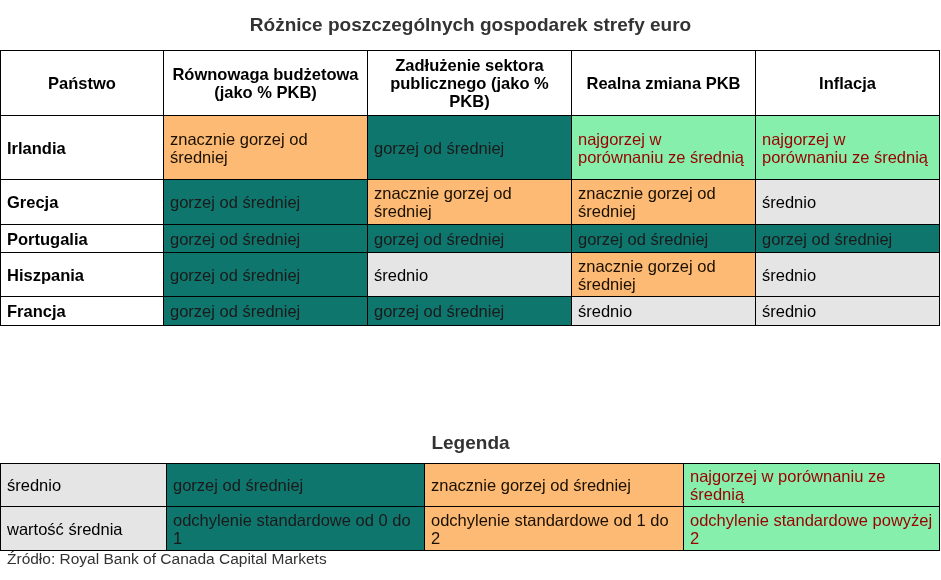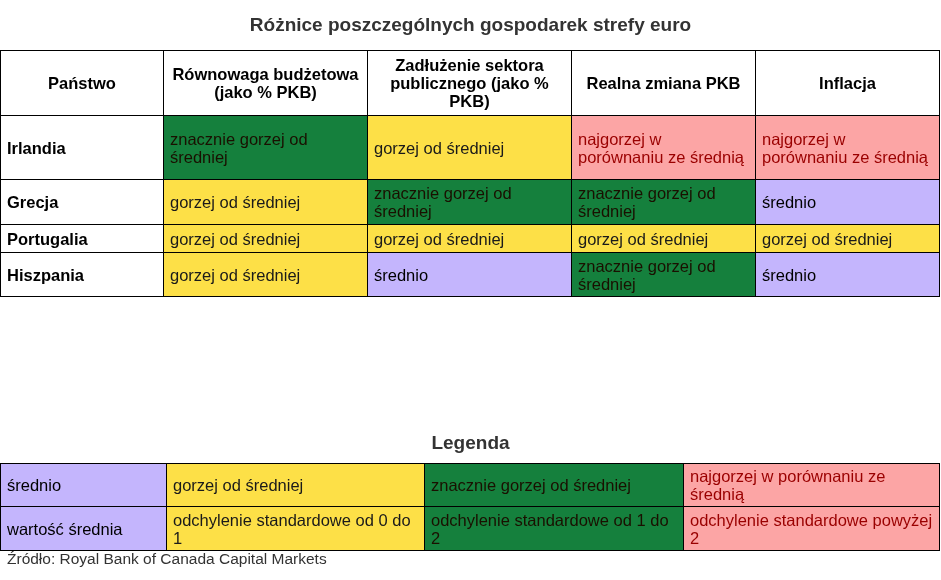--- a/index.html
+++ b/index.html
@@ -2,24 +2,24 @@
 <html><head>
   <meta charset="utf-8">
   <style>
     html, body { margin: 0; padding: 0; background: #ffffff; }
     body { width: 941px; height: 580px; position: relative; overflow: hidden; font-family: "Liberation Sans", sans-serif; color: #000; }
     .title { position: absolute; left: 0; top: 14px; width: 941px; text-align: center; font-weight: bold; font-size: 19px; color: #333333; }
     table.main { position: absolute; left: 0; top: 50px; border-collapse: collapse; table-layout: fixed; }
     table.main td, table.main th { border: 1.5px solid #000; padding: 0 6px; font-size: 16.5px; line-height: 18px; vertical-align: middle; overflow: hidden; }
     table.main th { font-weight: bold; text-align: center; background: #fff; }
     table.main td.country { font-weight: bold; text-align: left; }
-    .lvl-avg { background: #c4b5fd; color: #000; }
-    .lvl-worse { background: #fde047; color: #1a1a1a; margin-left: 13px; }
-    .lvl-much { background: #15803d; color: #1a1000; }
-    .lvl-worst { background: #fca5a5; color: #9a0000; }
+    .lvl-avg { background: #e5e5e5; color: #000; }
+    .lvl-worse { background: #0f766e; color: #1a1a1a; margin-left: 13px; }
+    .lvl-much { background: #fdba74; color: #1a1000; }
+    .lvl-worst { background: #86efac; color: #9a0000; }
     .legend-title { position: absolute; left: 0; top: 432px; width: 941px; text-align: center; font-weight: bold; font-size: 19px; color: #333; }
     table.legend { position: absolute; left: 0; top: 463px; border-collapse: collapse; table-layout: fixed; }
     table.legend td { border: 1.5px solid #000; padding: 0 6px; font-size: 16.5px; line-height: 18px; vertical-align: middle; text-align: left; }
     .source { position: absolute; left: 7px; top: 550px; font-size: 15.5px; color: #333; }
   </style>
 </head>
 <body>
 
 <div class="title">Różnice poszczególnych gospodarek strefy euro</div>
 
@@ -60,20 +60,27 @@
     <td class="lvl-worse">gorzej od średniej</td>
     <td class="lvl-worse">gorzej od średniej</td>
   </tr>
   <tr style="height:44px">
     <td class="country">Hiszpania</td>
     <td class="lvl-worse">gorzej od średniej</td>
     <td class="lvl-avg">średnio</td>
     <td class="lvl-much">znacznie gorzej od średniej</td>
     <td class="lvl-avg">średnio</td>
   </tr>
+  <tr style="height:29px">
+    <td class="country">Francja</td>
+    <td class="lvl-worse">gorzej od średniej</td>
+    <td class="lvl-worse">gorzej od średniej</td>
+    <td class="lvl-avg">średnio</td>
+    <td class="lvl-avg">średnio</td>
+  </tr>
 </tbody>
   </table>
 
 <div class="legend-title">Legenda</div>
 
 <table class="legend">
   <colgroup>
     <col style="width:166px">
       <col style="width:258px">
       <col style="width:259px">

